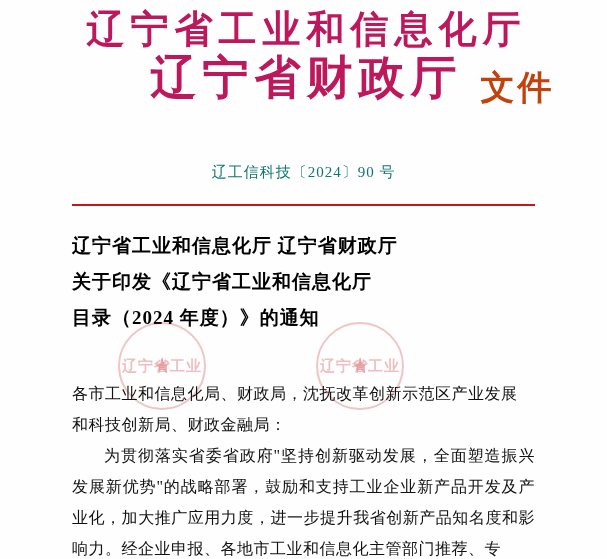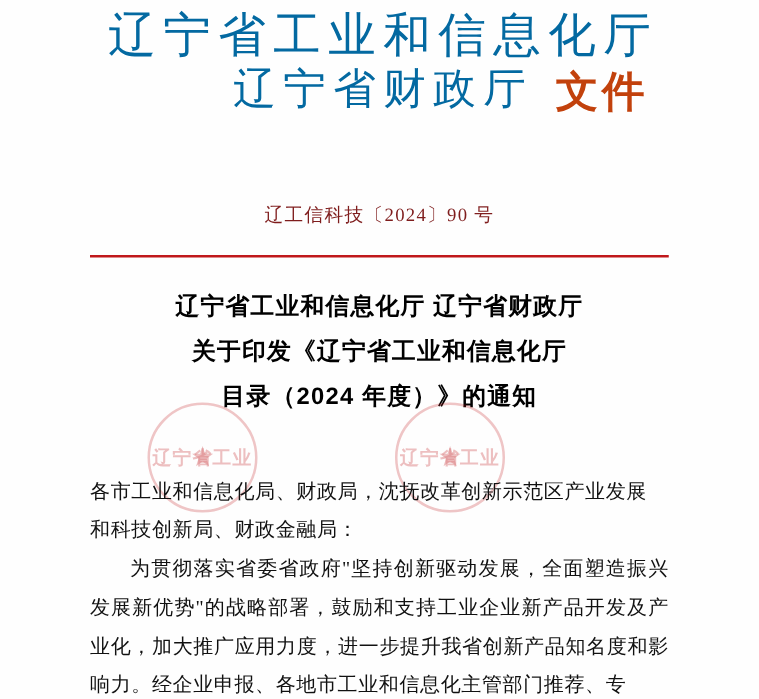--- a/index.html
+++ b/index.html
@@ -18,33 +18,33 @@
 
   
   .letterhead {
     position: absolute;
     top: 8px;
     left: 0;
     width: 607px;
     text-align: center;
   }
   .lh-line {
-    color: #0369a1;
+    color: #be185d;
     font-family: "Liberation Serif", serif;
-    font-weight: normal;
+    font-weight: bold;
     letter-spacing: 6px;
     line-height: 1.15;
     white-space: nowrap;
   }
   .lh-line1 {
     font-size: 38px;
     margin-left: 6px;
   }
   .lh-line2 {
-    font-size: 34px;
+    font-size: 46px;
     margin-left: 6px;
   }
   .lh-wrap2 {
     position: relative;
     display: inline-block;
   }
   .lh-wenjian {
     position: absolute;
     right: -92px;
     bottom: -6px;
@@ -56,44 +56,43 @@
   }
 
   
   .doc-number {
     position: absolute;
     top: 163px;
     left: 0;
     width: 607px;
     text-align: center;
     font-size: 15px;
-    color: #7f1d1d;
+    color: #0f766e;
     letter-spacing: 1px;
     font-family: "Liberation Serif", serif;
   }
 
   
   .red-rule {
     position: absolute;
     top: 204px;
     left: 72px;
     width: 463px;
     height: 2px;
     background: #c0181b;
   }
 
   
   .title-block {
     position: absolute;
     top: 228px;
     left: 72px;
     width: 463px;
-    text-align: center;
     color: #000;
-    font-family: Liberation Sans, sans-serif;
+    font-family: Liberation Serif, serif;
     font-weight: bold;
     font-size: 19px;
     line-height: 36px;
     letter-spacing: 1px;
   }
   .title-line { white-space: nowrap; }
 
   
   .body-block {
     position: absolute;

